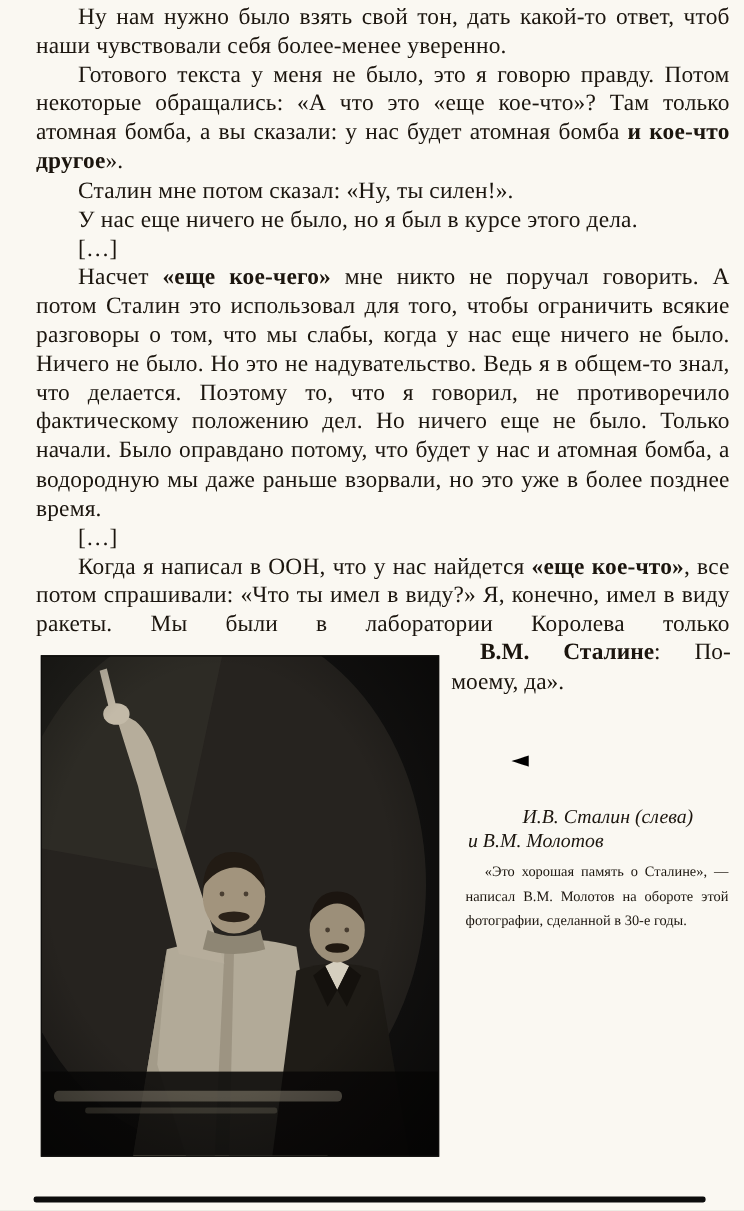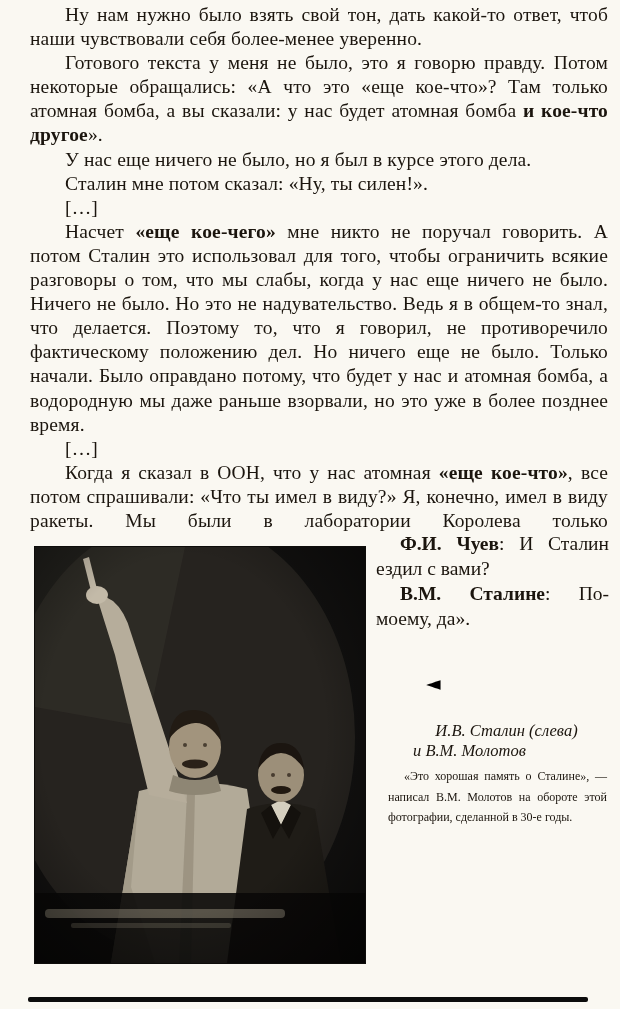--- a/index.html
+++ b/index.html
@@ -61,21 +61,21 @@
 
   .cap-title {
     margin-top: 28px;
     padding-left: 14px;
     font-style: italic;
     font-size: 16.5px;
     line-height: 20px;
     text-align: left;
   }
   .cap-title .l1 { display: block; text-indent: 14px; text-align: center; }
-  .cap-title .l2 { display: block; margin-left: 23px; }
+  .cap-title .l2 { display: block; }
 
   .cap-note {
     margin-top: 5px;
     padding-left: 12px;
     padding-right: 2px;
     font-size: 12px;
     line-height: 20.5px;
     text-align: justify;
     text-indent: 16px;
   }
@@ -90,26 +90,26 @@
   }
 </style>
 </head>
 <body>
 
 <div class="page">
 
   <div class="main-text">
     <p><span>Ну нам нужно было взять свой тон, дать какой-то ответ, чтоб наши чувствовали себя более-менее уверенно.</span></p>
     <p><span>Готового текста у меня не было, это я говорю правду. Потом некоторые обращались: «А что это «еще кое-что»? Там только атомная бомба, а вы сказали: у нас будет атомная бомба </span><b>и кое-что другое</b><span>».</span></p>
+    <p><span>Сталин мне потом сказал: «Ну, ты силен!».</span></p>
     <p><span>У нас еще ничего не было, но я был в курсе этого дела.</span></p>
-    <p><span>Сталин мне потом сказал: «Ну, ты силен!».</span></p>
     <p><span>[…]</span></p>
     <p><span>Насчет </span><b>«еще кое-чего»</b><span> мне никто не поручал говорить. А потом Сталин это использовал для того, чтобы ограничить всякие разговоры о том, что мы слабы, когда у нас еще ничего не было. Ничего не было. Но это не надувательство. Ведь я в общем-то знал, что делается. Поэтому то, что я говорил, не противоречило фактическому положению дел. Но ничего еще не было. Только начали. Было оправдано потому, что будет у нас и атомная бомба, а водородную мы даже раньше взорвали, но это уже в более позднее время.</span></p>
     <p><span>[…]</span></p>
-    <p class="force-justify"><span>Когда я сказал в ООН, что у нас атомная </span><b>«еще кое-что»</b><span>, все потом спрашивали: «Что ты имел в виду?» Я, конечно, имел в виду ракеты. Мы были в лаборатории Королева только</span></p>
+    <p class="force-justify"><span>Когда я написал в ООН, что у нас найдется </span><b>«еще кое-что»</b><span>, все потом спрашивали: «Что ты имел в виду?» Я, конечно, имел в виду ракеты. Мы были в лаборатории Королева только</span></p>
   </div>
 
   <figure class="figure">
     <svg viewBox="0 0 330 416" preserveAspectRatio="none" xmlns="http://www.w3.org/2000/svg">
       <defs>
         <radialGradient id="vig" cx="45%" cy="45%" r="78%">
           <stop offset="55%" stop-color="#000000" stop-opacity="0"></stop>
           <stop offset="100%" stop-color="#000000" stop-opacity="0.55"></stop>
         </radialGradient>
       </defs>
@@ -144,21 +144,20 @@
 
       <rect x="0" y="346" width="330" height="70" fill="#0a0908" opacity="0.9"></rect>
       <rect x="10" y="362" width="240" height="9" rx="4" fill="#8a8373" opacity="0.55"></rect>
       <rect x="36" y="376" width="160" height="5" rx="2" fill="#6f6859" opacity="0.4"></rect>
 
       <rect width="330" height="416" fill="url(#vig)"></rect>
     </svg>
   </figure>
 
   <div class="right-col">
-    <p class="dialog"><b>Ф.И. Чуев</b><span>: И Сталин ездил с вами?</span></p>
     <p class="dialog"><b>В.М. Сталине</b><span>: По-моему, да».</span></p>
 
     <div class="pointer"><span>◄</span></div>
 
     <div class="cap-title">
       <span class="l1">И.В. Сталин (слева)</span>
       <span class="l2">и В.М. Молотов</span>
     </div>
 
     <p class="cap-note">«Это хорошая память о Сталине», — написал В.М. Молотов на обороте этой фотографии, сделанной в 30-е годы.</p>

